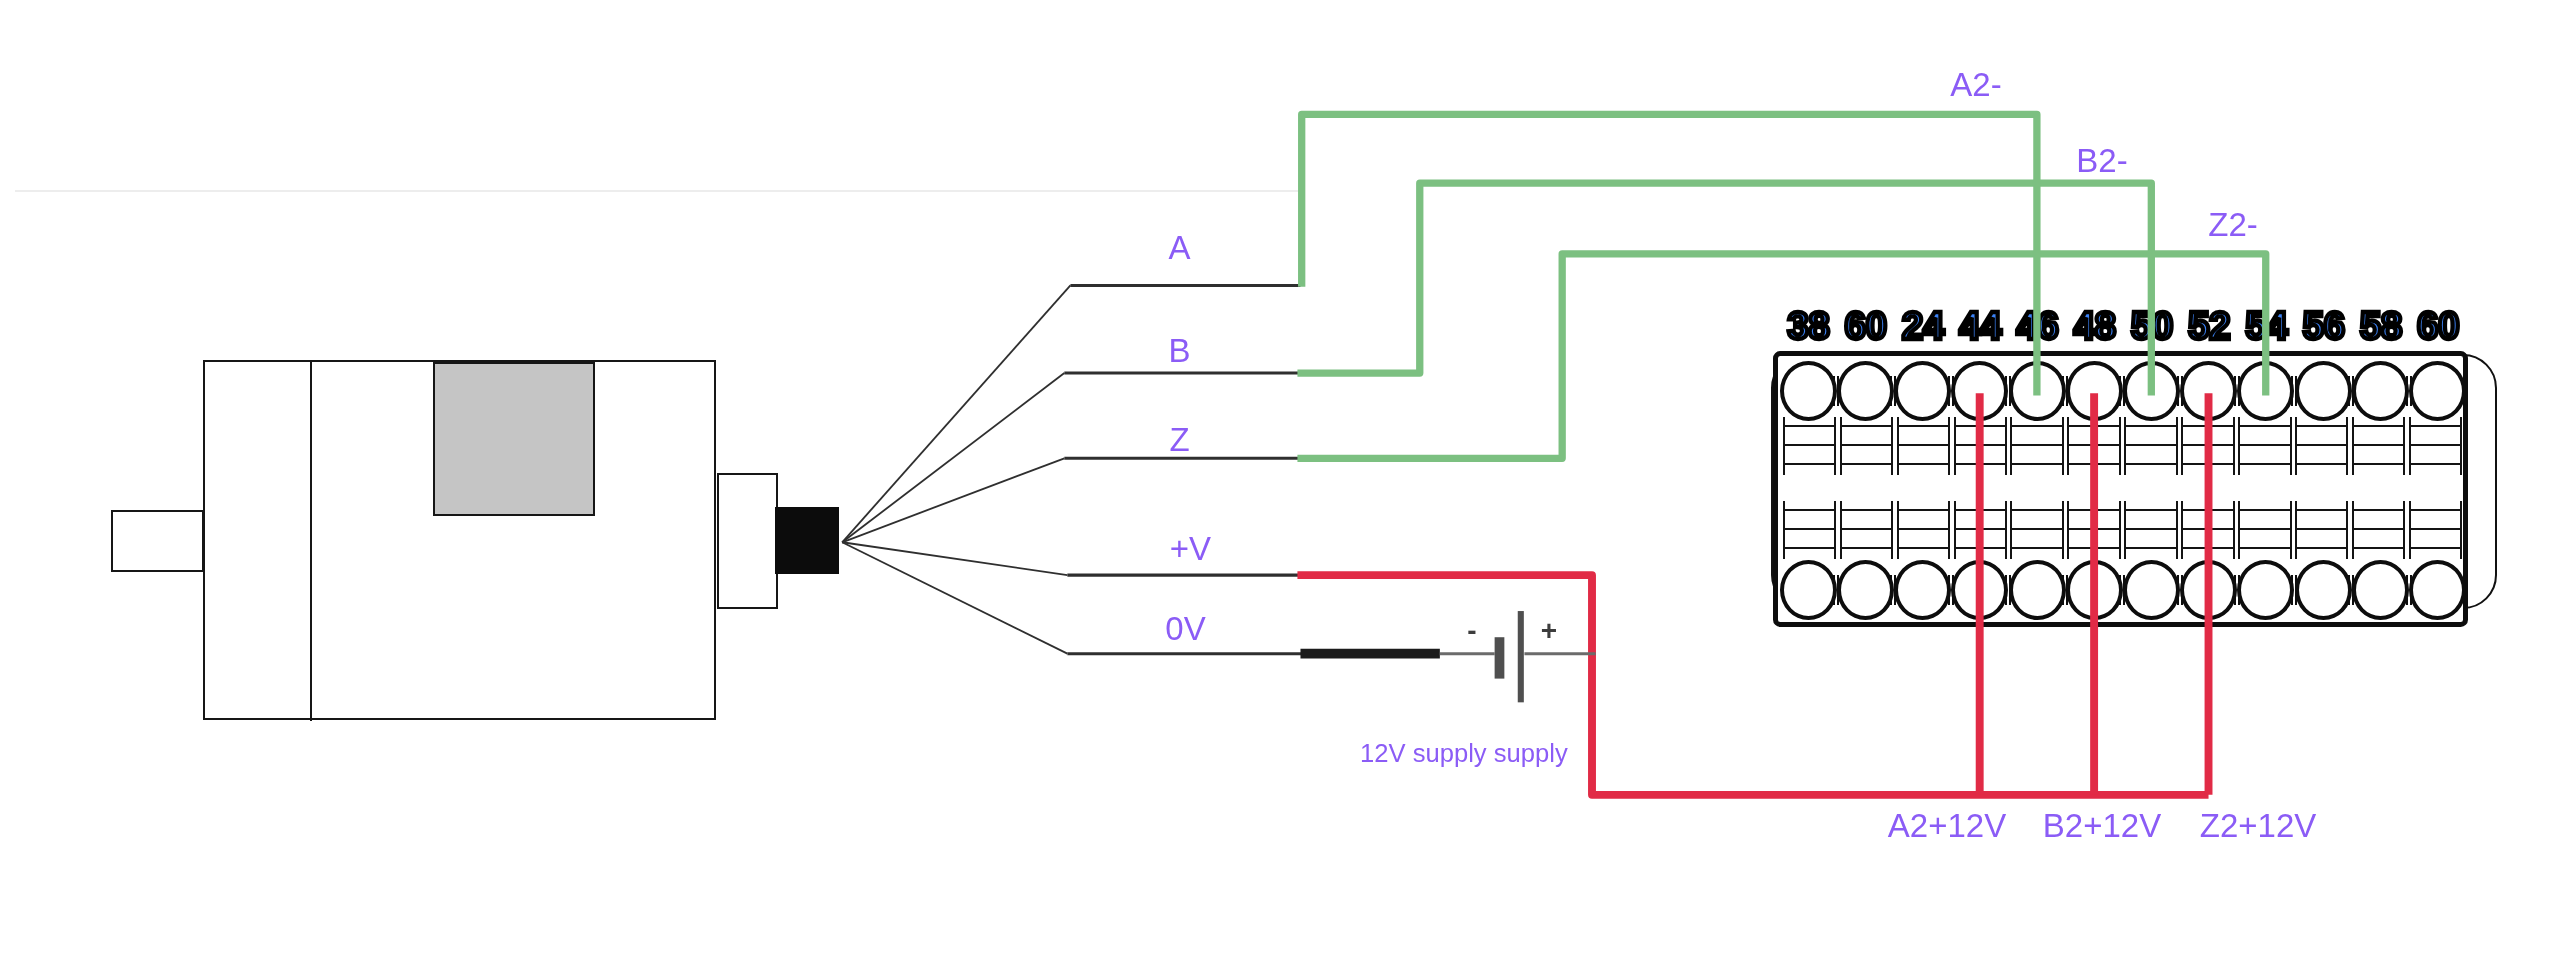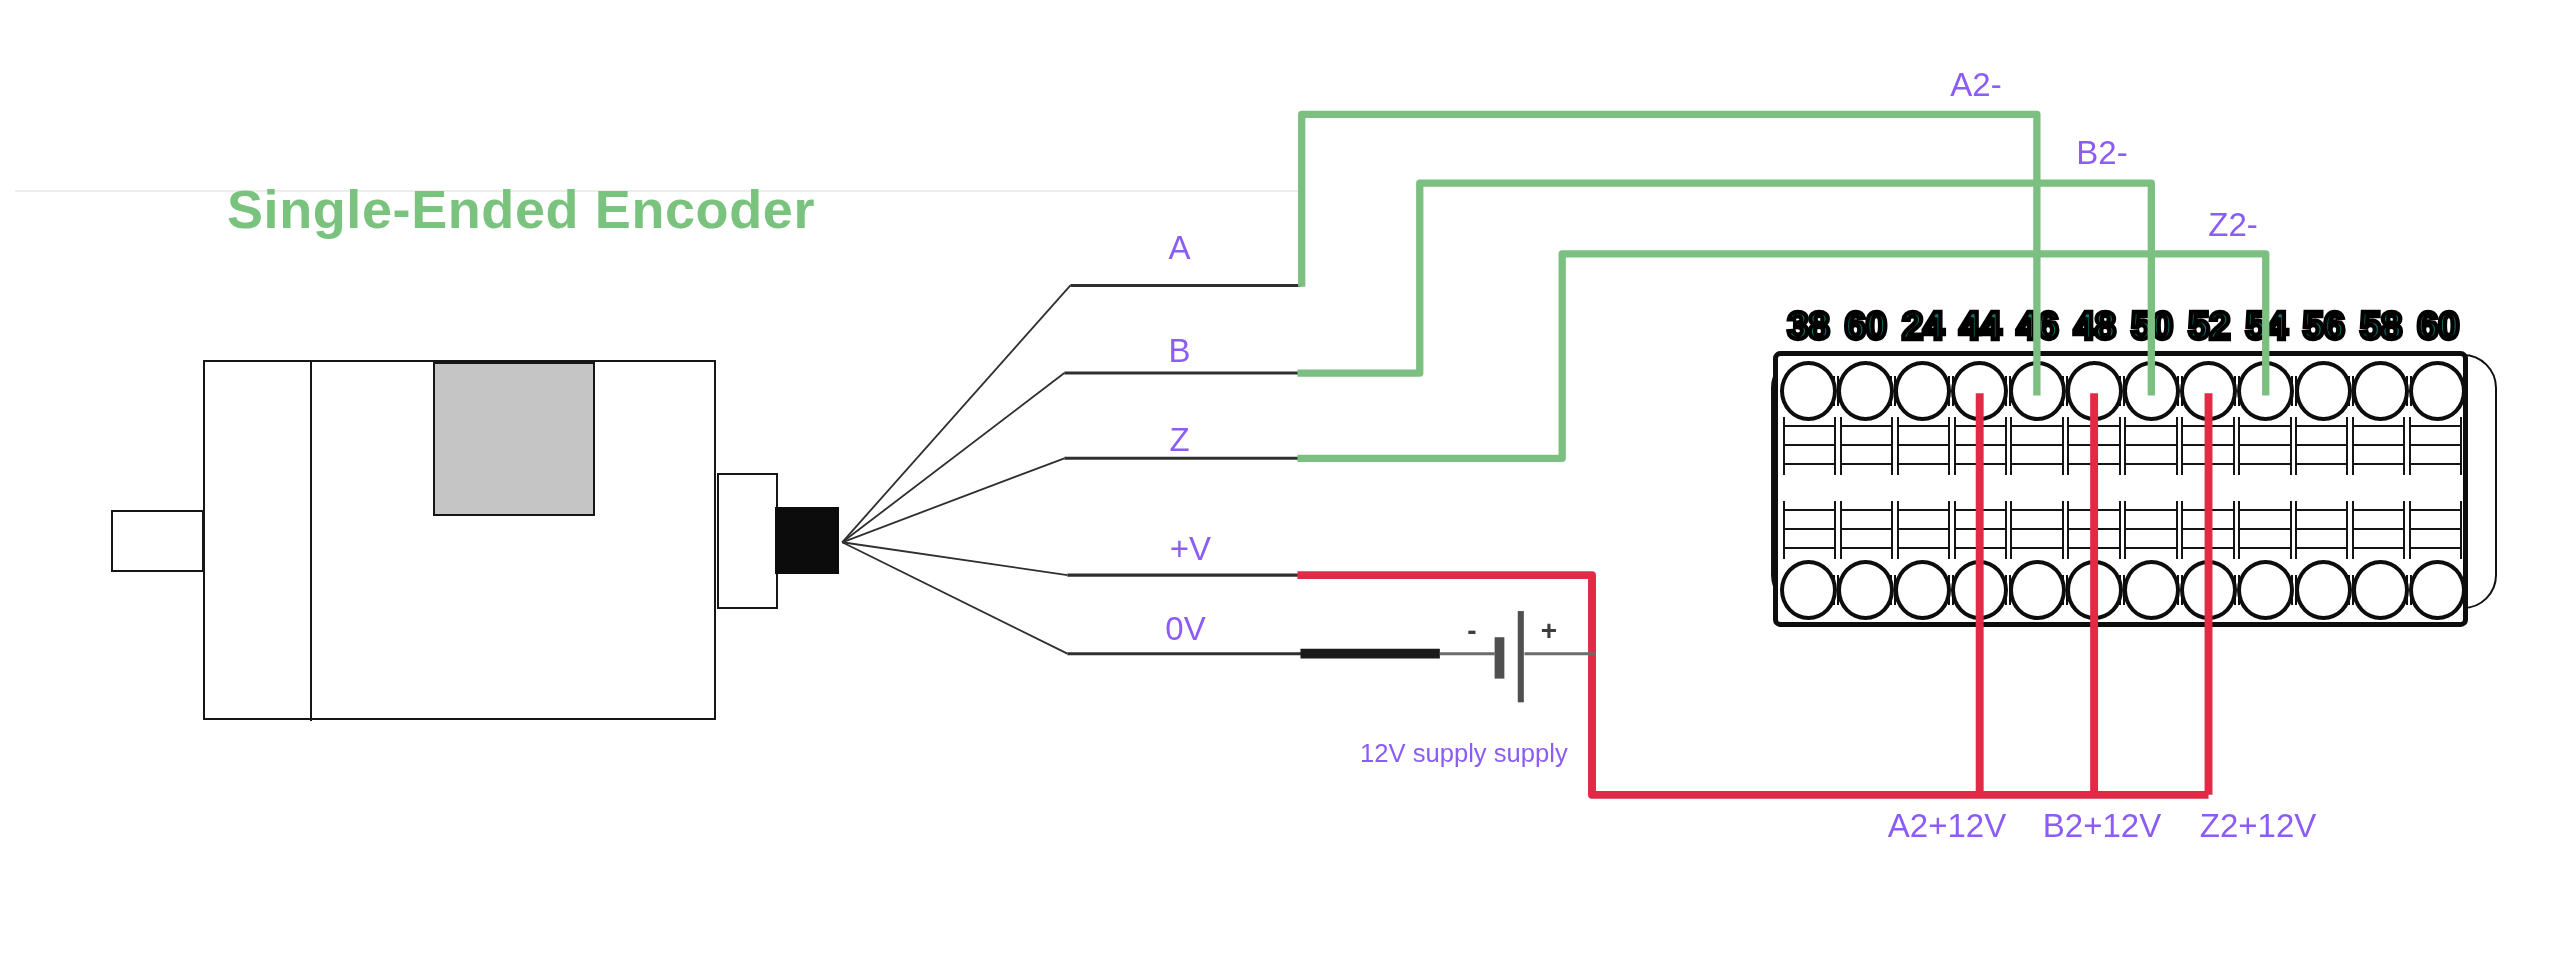--- a/index.html
+++ b/index.html
@@ -28,38 +28,37 @@
   .pinlink{position:absolute;width:2.4px;height:30px;border-left:2.4px solid #0d0d0d;border-right:2.4px solid #0d0d0d;}
   .ladder{position:absolute;left:1781px;width:683px;height:58px;display:flex;}
   .ladder .cell{flex:1;margin:0 1.8px;border-left:2.4px solid #141414;border-right:2.4px solid #141414;position:relative;}
   .ladder .cell i{position:absolute;left:0;right:0;height:2.4px;background:#141414;}
   .ladder .cell i:nth-child(1){top:8px;}
   .ladder .cell i:nth-child(2){top:27px;}
   .ladder .cell i:nth-child(3){top:46px;}
 
   .numrow{left:1780px;width:687px;display:flex;z-index:5;}
   .numrow span{flex:1;text-align:center;font-size:38px;line-height:40px;font-weight:700;
-               color:#0f766e;-webkit-text-stroke:4.3px #000;}
+               color:#3b82f6;-webkit-text-stroke:4.3px #000;}
 
   
   .lbl{position:absolute;color:#8b5cf6;font-size:33px;line-height:34px;font-weight:400;
        text-align:center;z-index:9;white-space:nowrap;}
   .lbl.small{font-size:25.6px;line-height:28px;}
   .lbl.sign{font-size:28px;font-weight:700;color:#3d3d3d;}
   svg.wires{position:absolute;left:0;top:0;z-index:8;pointer-events:none;}
 </style>
 </head>
 <body>
 
 <div class="stage">
 
   <div class="abs faint-rule"></div>
 
   <div class="abs title">
-    <div>Single-Ended Encoder</div>
   </div>
 
   <div class="abs motor-shaft"></div>
   <div class="abs motor-body"></div>
   <div class="abs motor-divider"></div>
   <div class="abs motor-window"></div>
   <div class="abs encoder-cap"></div>
   <div class="abs cable-boot"></div>
 
   <div class="abs ring"></div>
@@ -290,21 +289,21 @@
     <rect x="2493" y="1004" width="10" height="150" fill="#4f4f4f"></rect>
   </svg>
 
   <div class="lbl" style="left:1143px;top:231px;width:73px">A</div>
   <div class="lbl" style="left:1143px;top:334px;width:73px">B</div>
   <div class="lbl" style="left:1143px;top:423px;width:73px">Z</div>
   <div class="lbl" style="left:1148px;top:532px;width:85px">+V</div>
   <div class="lbl" style="left:1143px;top:612px;width:85px">0V</div>
 
   <div class="lbl" style="left:1915px;top:68px;width:122px">A2-</div>
-  <div class="lbl" style="left:2041px;top:136px;width:122px">B2-</div>
+  <div class="lbl" style="left:2041px;top:144px;width:122px">B2-</div>
   <div class="lbl" style="left:2172px;top:208px;width:122px">Z2-</div>
 
   <div class="lbl" style="left:1874px;top:809px;width:146px">A2+12V</div>
   <div class="lbl" style="left:2029px;top:809px;width:146px">B2+12V</div>
   <div class="lbl" style="left:2185px;top:809px;width:146px">Z2+12V</div>
   <div class="lbl small" style="left:1360px;top:739px;width:256px;text-align:left">12V supply supply</div>
   <div class="lbl sign" style="left:1460px;top:614px;width:24px">-</div>
   <div class="lbl sign" style="left:1533px;top:614px;width:32px">+</div>
 
 </div>

